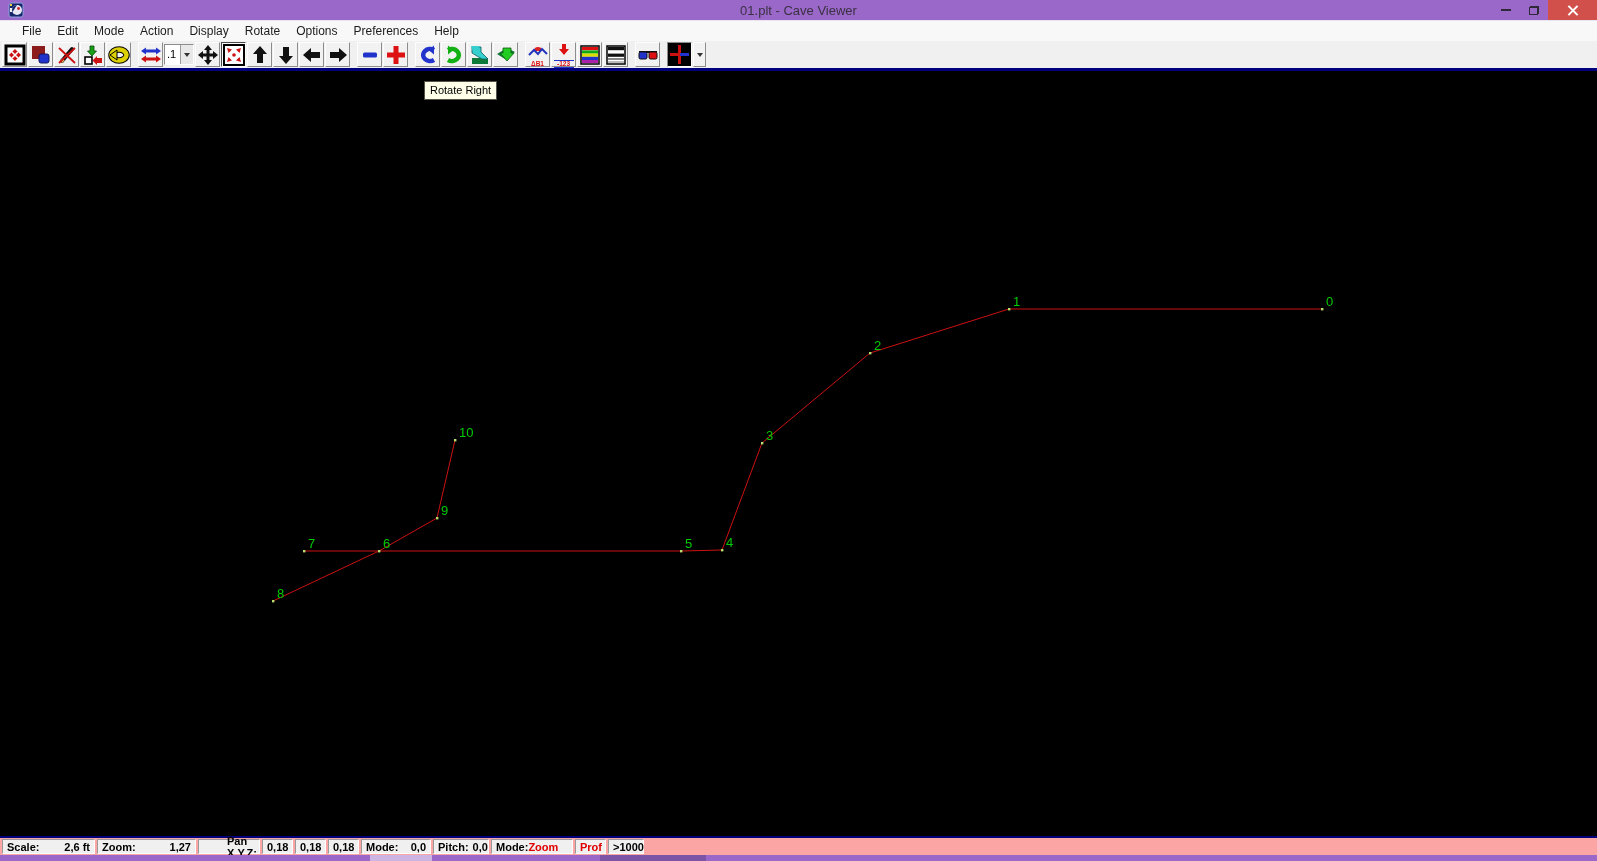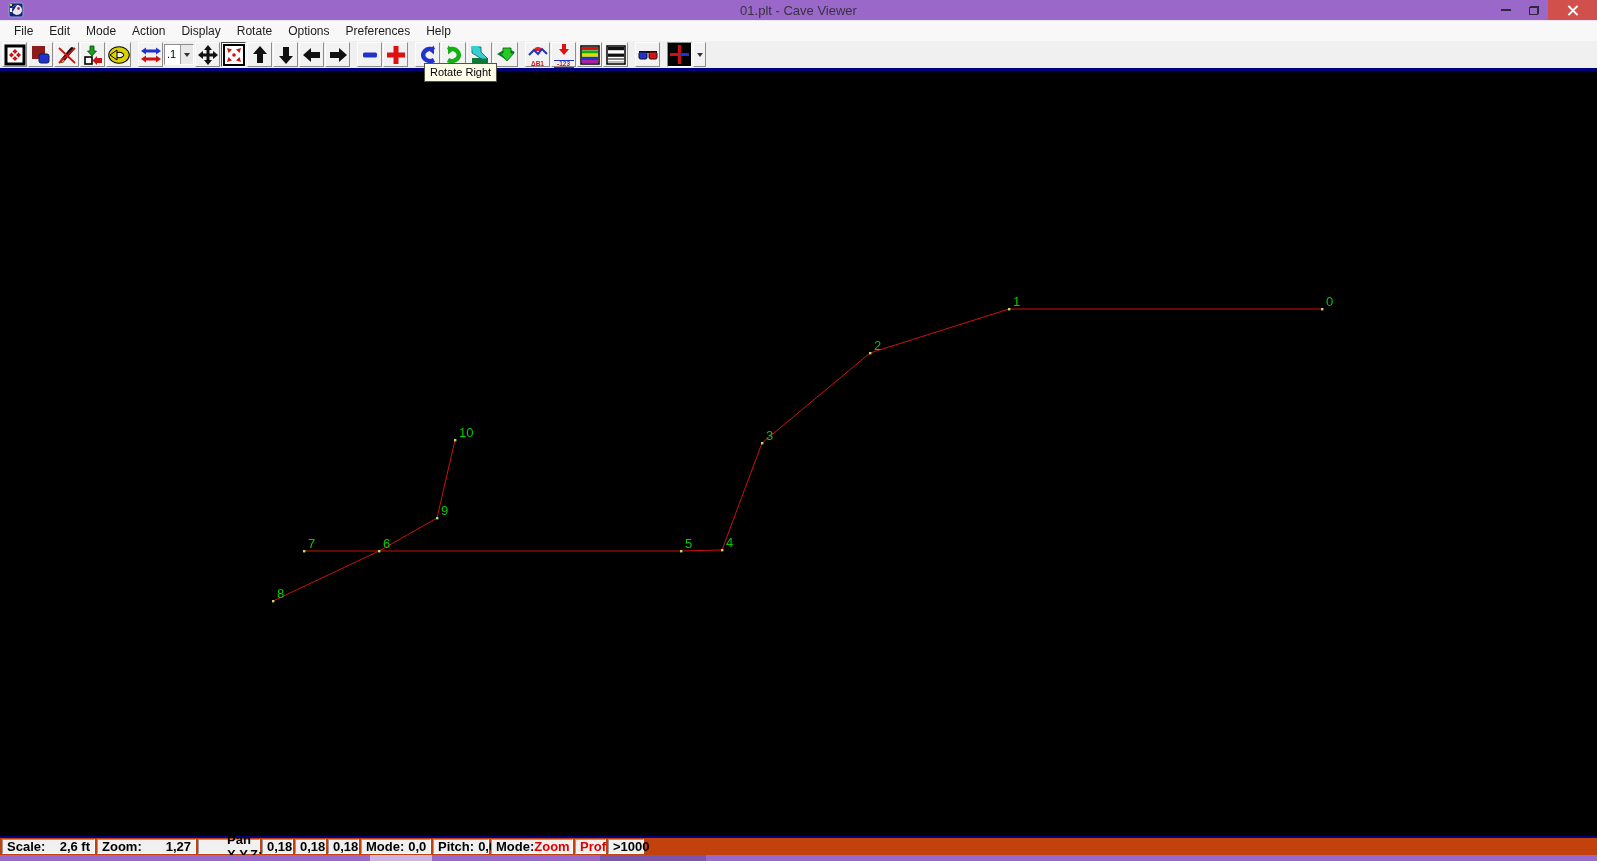--- a/index.html
+++ b/index.html
@@ -18,21 +18,21 @@
   .restore-glyph::before { content:""; position:absolute; right:0; top:0; width:7px; height:6px; border:1px solid #2e2838; }
   .restore-glyph::after { content:""; position:absolute; left:0; bottom:0; width:7px; height:6px; border:1px solid #2e2838; background:#9a68c8; }
   .wbtn.close { width:49px; background:#d1504b; }
   .close-glyph { position:relative; width:11px; height:11px; }
   .close-glyph::before,.close-glyph::after { content:""; position:absolute; left:5px; top:-1px; width:2px; height:13px; background:#fff; }
   .close-glyph::before { transform:rotate(45deg); }
   .close-glyph::after { transform:rotate(-45deg); }
   .titlebar-edge { height:1px; background:#e9e4f0; }
 
   
-  .menubar { height:20px; background:#f8f8f8; display:flex; align-items:center; padding-left:6px; }
+  .menubar { height:20px; background:#f8f8f8; display:flex; align-items:center; padding-left:14px; }
   .menu-item { font-size:12px; color:#1c1c1c; padding:0 8px; line-height:20px; cursor:default; }
 
   
   .toolbar { height:27px; background:#f0f0f0; display:flex; align-items:center; padding-left:2px; }
   .tbtn { width:25px; height:25px; margin-right:1px; background:#f2f2f2; border:1px solid;
           border-color:#fdfdfd #8c8c8c #8c8c8c #fdfdfd; display:flex; align-items:center; justify-content:center; flex:none; }
   .tbtn.pressed { border-color:#4a4a4a #fdfdfd #fdfdfd #4a4a4a; background:#fafafa; }
   .tsep { width:6px; flex:none; }
   .combo { height:21px; display:flex; flex:none; margin-right:1px; border:1px solid; border-color:#8c8c8c #fdfdfd #fdfdfd #8c8c8c; background:#fff; }
   .combo .val { width:15px; font-size:11px; line-height:19px; padding-left:2px; color:#000; background:#fff; }
@@ -42,25 +42,25 @@
   .mini-label { font-size:6.5px; font-weight:bold; line-height:6px; text-align:center; }
 
   .navy-line { height:3px; background:#00007d; }
   .navy-line.thin { height:2px; }
 
   
   .canvas { height:765px; background:#000; position:relative; }
   .canvas svg { position:absolute; left:0; top:0; }
 
   
-  .tooltip { position:absolute; left:424px; top:63px; background:#fffee8; border:1px solid #55524a;
+  .tooltip { position:absolute; left:424px; top:81px; background:#fffee8; border:1px solid #55524a;
              font-size:11px; color:#000; padding:2px 5px 3px 5px; white-space:nowrap; z-index:20; }
 
   
-  .statusbar { height:17px; background:#c2410c; display:flex; align-items:center; font-size:13px; font-weight:bold; color:#000; padding-left:2px; }
+  .statusbar { height:17px; background:#fca5a5; display:flex; align-items:center; font-size:11px; font-weight:bold; color:#000; padding-left:2px; }
   .spanel { height:15px; background:#f0f0f0; border:1px solid; border-color:#9a9a9a #fdfdfd #fdfdfd #9a9a9a;
             display:flex; align-items:center; padding:0 4px; margin-right:2px; flex:none; }
   .spanel .lbl { margin-right:4px; }
   .spanel .val { margin-left:auto; }
   .red { color:#e00000; }
 
   .bottom-strip { height:6px; background:#9a68c8; position:relative; }
   .strip-light { position:absolute; left:370px; top:0; width:62px; height:6px; background:#cdb5e3; }
   .strip-dark { position:absolute; left:600px; top:0; width:106px; height:6px; background:#7c55a6; }
 </style>

